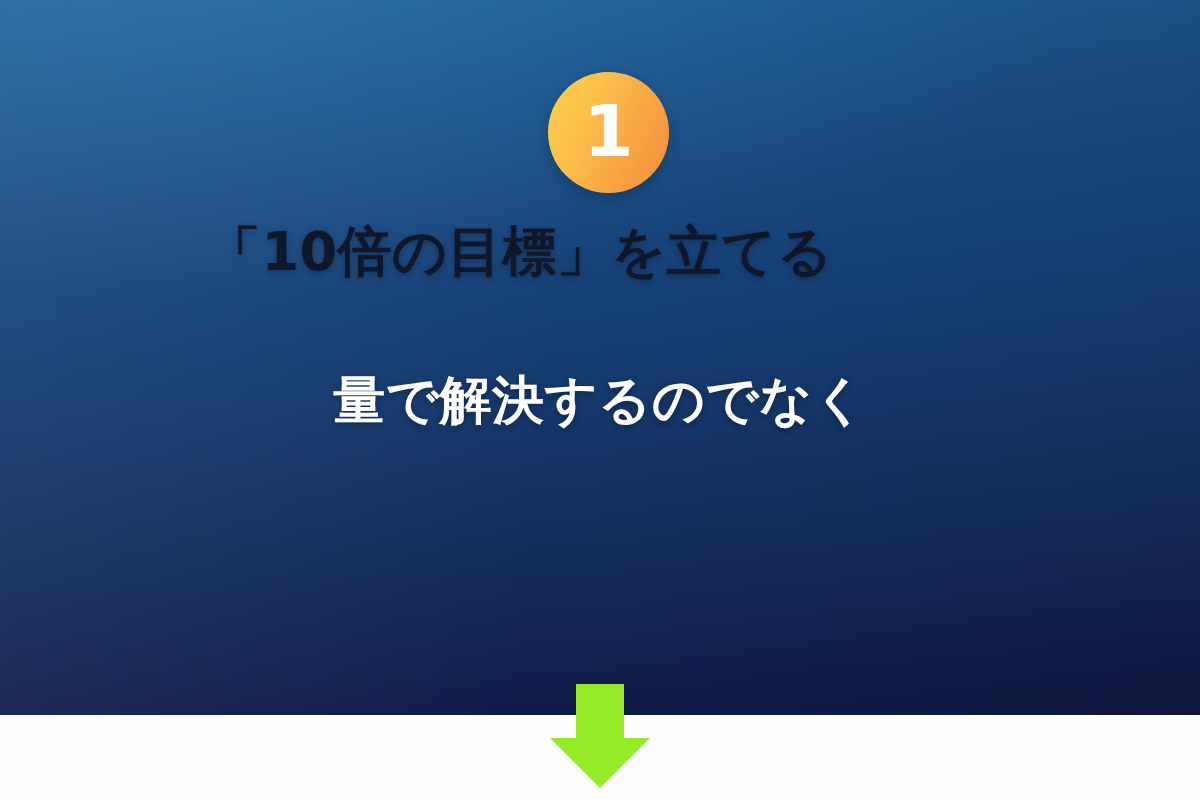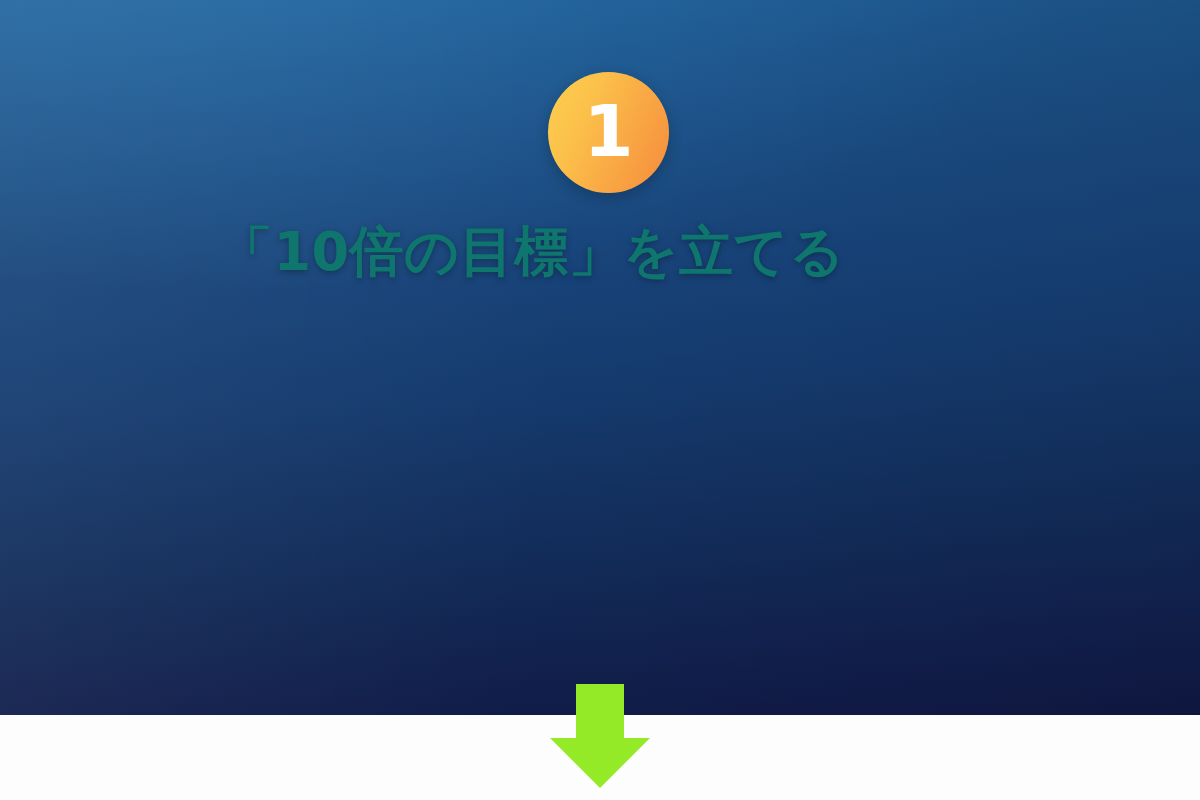--- a/index.html
+++ b/index.html
@@ -73,25 +73,25 @@
     line-height: 1;
     letter-spacing: 0px;
     font-family: "DejaVu Sans", "Liberation Sans", sans-serif;
     position: relative;
     top: -2px;
   }
 
   
   .title {
     position: absolute;
-    left: 16px;
+    left: 4px;
     top: 220px;
     width: 1032px;
     text-align: center;
-    color: #0f766e;
+    color: #0f172a;
     font-size: 54px;
     font-weight: 700;
     line-height: 1.18;
     letter-spacing: 0.5px;
     text-shadow: 0 2px 6px rgba(0,0,0,0.30);
     z-index: 3;
   }
 
   
   .body-block {
@@ -130,20 +130,21 @@
 
   <div class="panel"></div>
 
   <div class="badge">
     <span class="badge-number">1</span>
   </div>
 
   <div class="title">「10倍の目標」を立てる</div>
 
   <div class="body-block">
+    <div class="body-line">量で解決するのでなく</div>
   </div>
 
   <div class="arrow">
     <svg width="108" height="106" viewBox="0 0 108 106" xmlns="http://www.w3.org/2000/svg">
       <polygon points="30,0 78,0 78,54 104,54 54,104 4,54 30,54" fill="#95ea28"></polygon>
     </svg>
   </div>
 
 </div>
 

